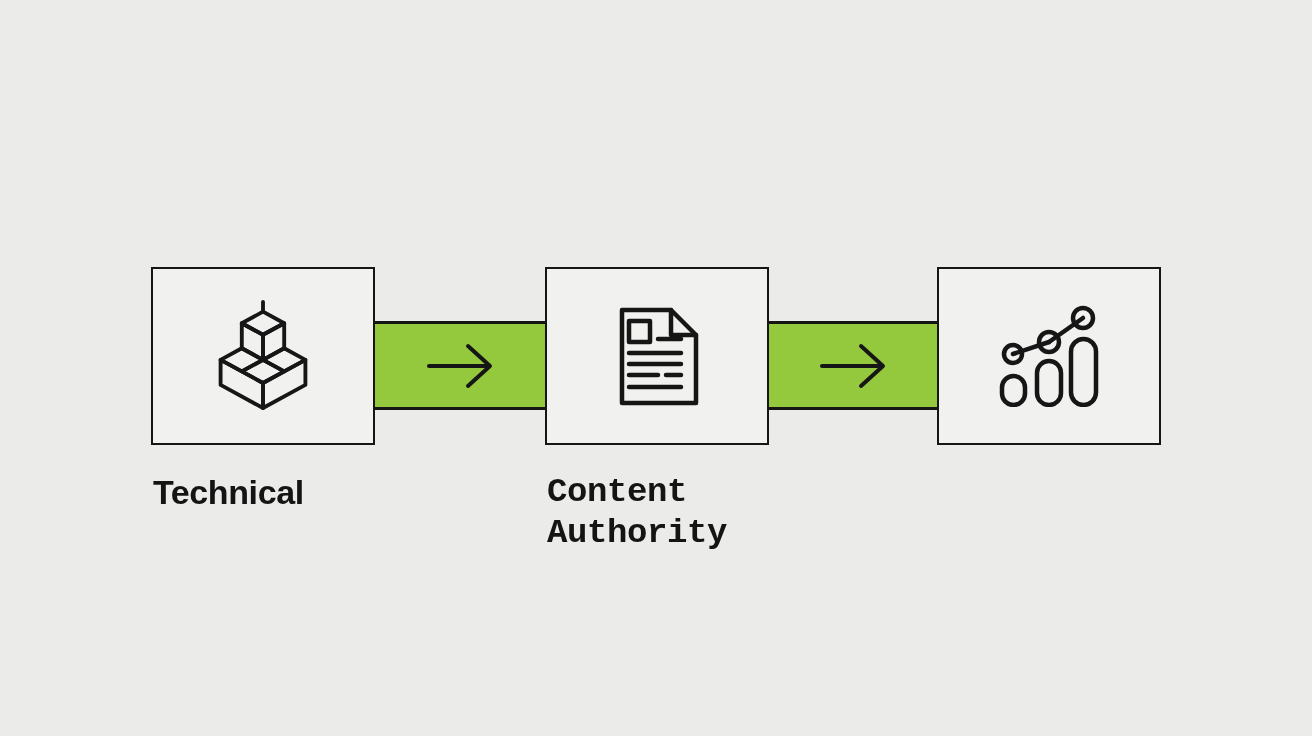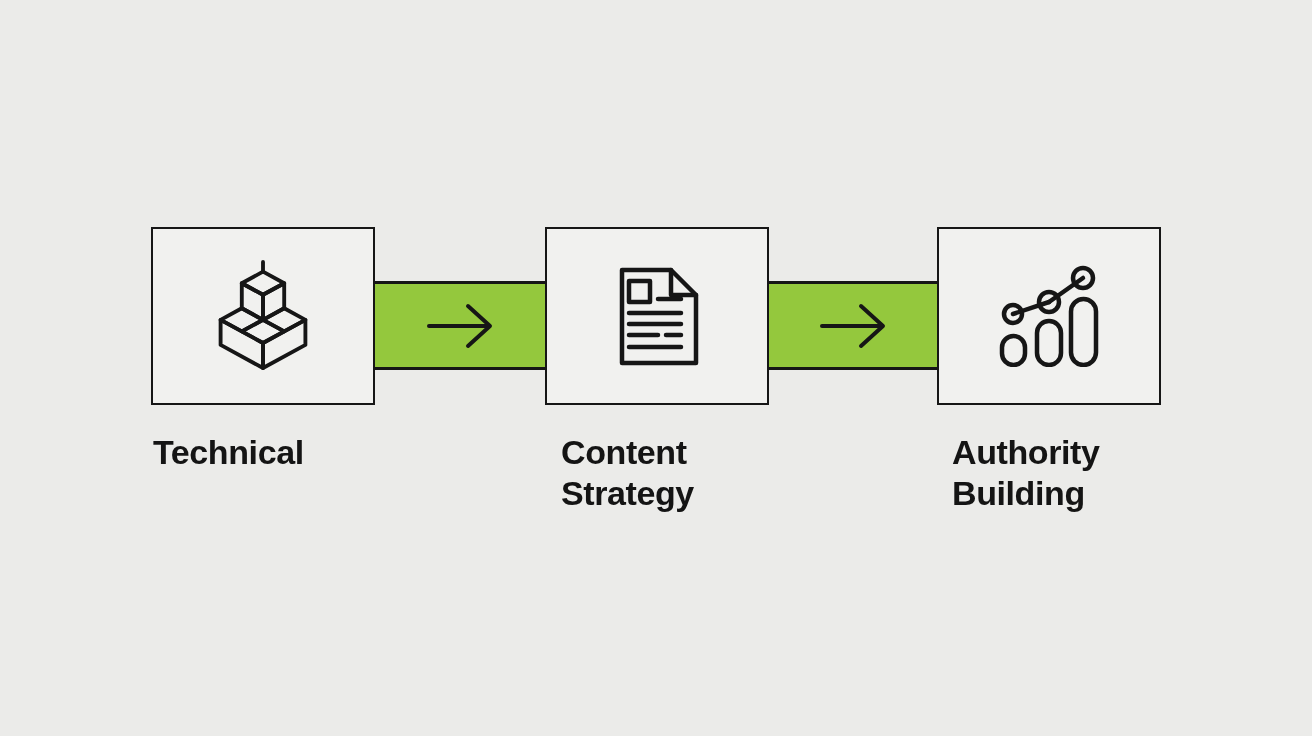--- a/index.html
+++ b/index.html
@@ -12,21 +12,21 @@
     --icon-light: #f5f5f3;
     --text: #141414;
   }
   * { box-sizing: border-box; }
   html, body { margin: 0; padding: 0; }
   body {
     width: 1312px; height: 736px;
     background: var(--background);
     font-family: "Liberation Sans", sans-serif;
   }
-  .stage { position: relative; width: 1312px; height: 524px; overflow: hidden; }
+  .stage { position: relative; width: 1312px; height: 524px; overflow: hidden; margin-top: 40px; }
 
   .connector {
     position: absolute; top: 281px; height: 89px;
     background: var(--green);
     border-top: 3px solid var(--outline);
     border-bottom: 3px solid var(--outline);
     display: flex; align-items: center; justify-content: center;
     z-index: 1;
   }
   .connector-1 { left: 372px; width: 176px; }
@@ -45,21 +45,21 @@
 
   .step-label {
     position: absolute; top: 432px;
     font-size: 34px; line-height: 41px; font-weight: 700;
     letter-spacing: -0.4px;
     color: var(--text);
     z-index: 2;
   }
   .step-label .line { display: block; }
   .label-1 { left: 153px; }
-  .label-2 { left: 561px; }
+  .label-2 { left: 547px; font-family: Liberation Mono, monospace; }
   .label-3 { left: 952px; }
 
   svg { display: block; }
   .icon .st {
     stroke: var(--outline);
     stroke-width: 4;
     stroke-linejoin: round;
     stroke-linecap: round;
     fill: none;
   }
@@ -138,20 +138,16 @@
       <circle class="st thick f-green" cx="52" cy="37" r="10"></circle>
       <circle class="st thick f-gray" cx="86" cy="13" r="10"></circle>
     </svg>
   </div>
 
   <div class="step-label label-1">
     <span class="line">Technical</span>
   </div>
   <div class="step-label label-2">
     <span class="line">Content</span>
-    <span class="line">Strategy</span>
-  </div>
-  <div class="step-label label-3">
     <span class="line">Authority</span>
-    <span class="line">Building</span>
   </div>
 
 </div>
 
 </body></html>

